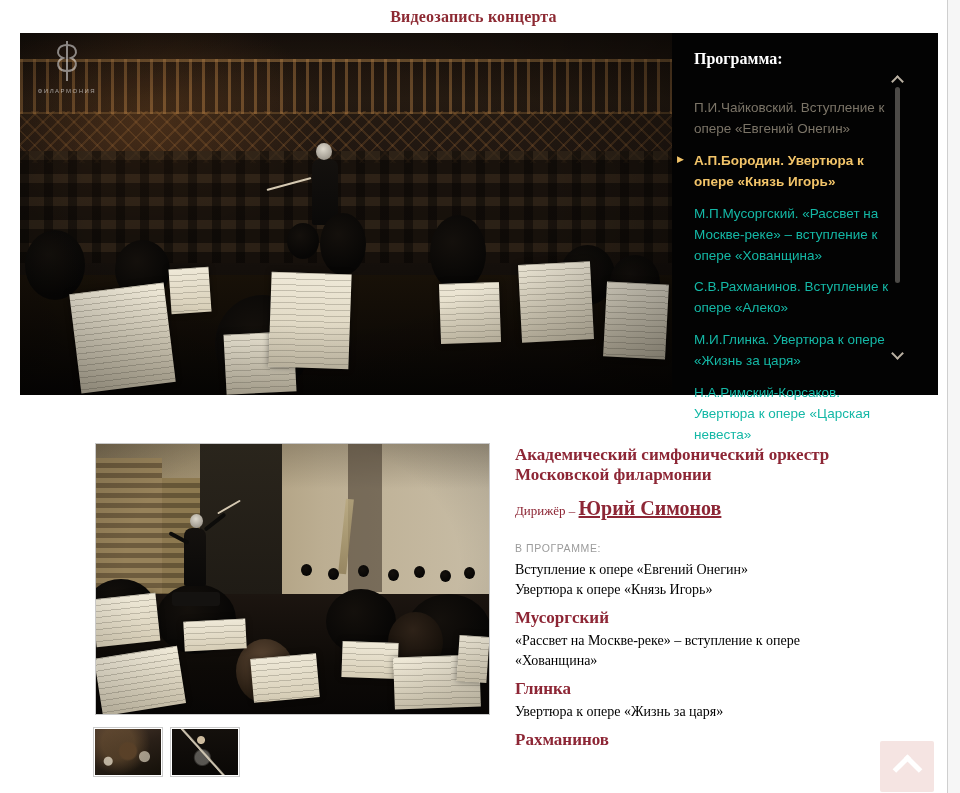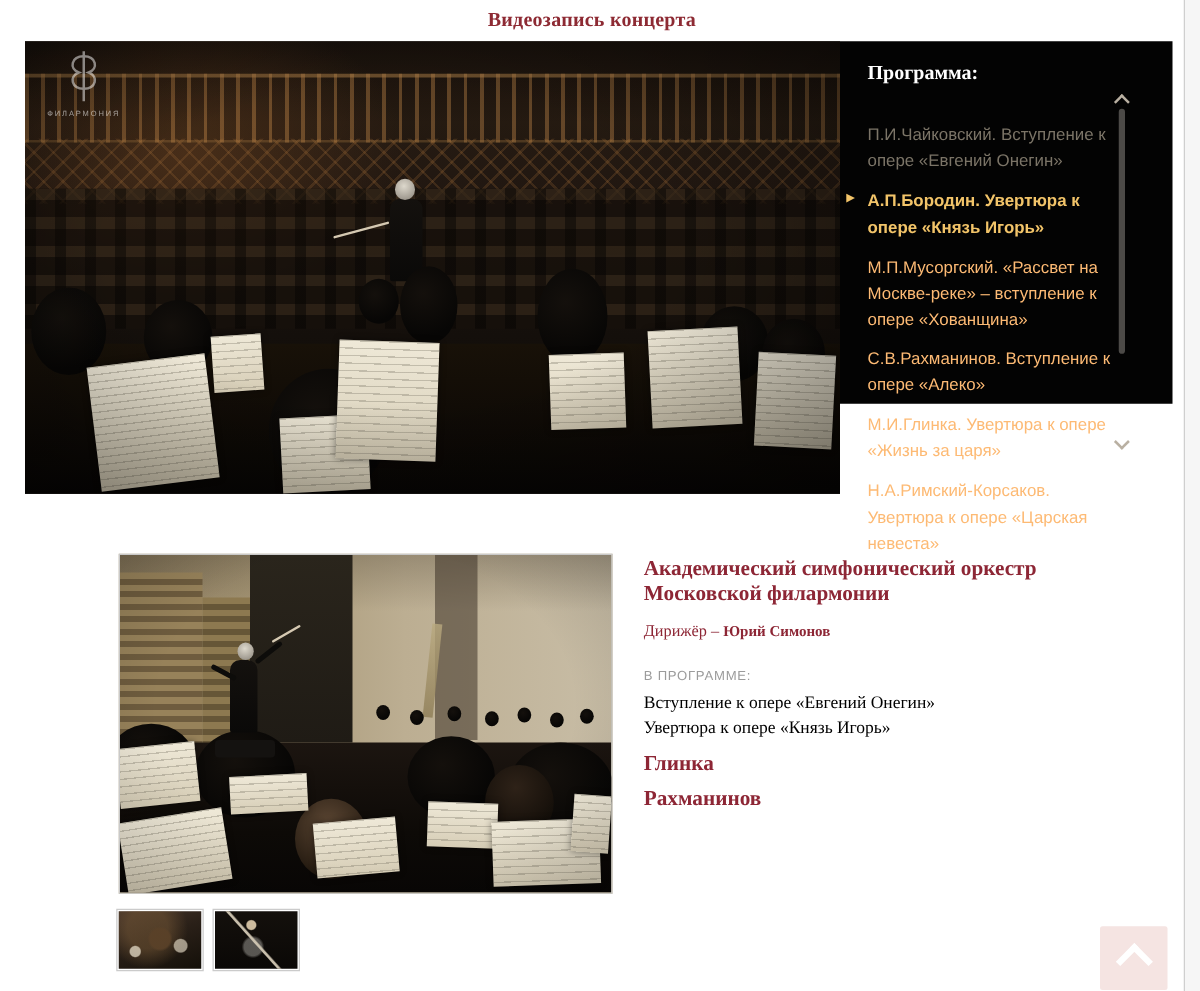--- a/index.html
+++ b/index.html
@@ -33,27 +33,27 @@
   .vf-mass{left:0;right:0;bottom:0;height:120px;background:linear-gradient(180deg,#181108,#070504);}
   .head{background:radial-gradient(circle at 40% 35%,#14100c,#070605 70%);border-radius:50%;}
   .sheet{background:repeating-linear-gradient(180deg,rgba(120,115,100,.35) 0 1px,transparent 1px 6px),
                     linear-gradient(180deg,#efe9d8,#d6cdb6);
          box-shadow:0 0 6px rgba(0,0,0,.45);}
   .vf-vignette{inset:0;background:radial-gradient(ellipse at 45% 45%,transparent 45%,rgba(0,0,0,.5) 100%);}
   .watermark{left:12px;top:6px;width:70px;text-align:center;opacity:.55;color:#fff;}
   .watermark-caption{font-size:6px;letter-spacing:1.5px;font-family:"Liberation Sans",sans-serif;margin-top:1px;}
 
   
-  .playlist{position:relative;width:266px;height:290px;background:#030303;box-sizing:border-box;padding:17px 0 0 22px;}
+  .playlist{position:relative;width:266px;height:362px;background:#030303;box-sizing:border-box;padding:17px 0 0 22px;}
   .playlist-heading{color:#ffffff;font-size:16px;font-weight:bold;font-family:"Liberation Serif",serif;}
   .playlist-items{margin-top:30px;width:200px;font-family:"Liberation Sans",sans-serif;font-size:13.5px;line-height:1.55;}
   .pl-item{position:relative;margin-bottom:11px;cursor:pointer;}
   .pl-item.played{color:#7b7467;}
   .pl-item.active{color:#f2c469;font-weight:bold;}
-  .pl-item.upcoming{color:#fdba74;}
+  .pl-item.upcoming{color:#14b8a6;}
   .pl-play{position:absolute;left:-17px;top:2px;font-size:9px;color:#f2c469;font-family:"DejaVu Sans",sans-serif;}
   .pl-scrollbar-thumb{left:223px;top:54px;width:5px;height:196px;background:#4c4a47;border-radius:3px;}
   .chev{display:inline-block;width:7px;height:7px;border-top:2px solid #b9b0a2;border-right:2px solid #b9b0a2;}
   .chev-up{position:absolute;left:221px;top:44px;transform:rotate(-45deg);}
   .chev-down{position:absolute;left:221px;top:316px;transform:rotate(135deg);}
 
   
   .photo{position:absolute;left:95px;top:443px;width:393px;height:270px;border:1px solid #c9c9c9;overflow:hidden;background:#b5a888;}
   .ph-wall{inset:0;background:linear-gradient(90deg,#8f7f61 0%,#a89877 30%,#bcae92 58%,#c8bda6 100%);}
   .ph-wallshade{left:0;right:0;top:0;height:45px;background:linear-gradient(180deg,rgba(70,60,45,.3),transparent);}
@@ -71,21 +71,21 @@
 
   
   .thumbs{position:absolute;left:93px;top:727px;display:flex;gap:7px;}
   .thumb{width:66px;height:46px;border:1px solid #cbcbcb;padding:1px;background:#fff;cursor:pointer;}
   .thumb-img{width:66px;height:46px;}
 
   
   .details{position:absolute;left:515px;top:443px;width:362px;}
   .orchestra{margin:2px 0 12px 0;font-size:17px;line-height:20px;font-weight:bold;color:#8d2635;}
   .conductor-line{margin:0 0 22px 0;color:#8d2635;font-size:13px;}
-  .conductor-name{font-size:12px;font-weight:bold;}
+  .conductor-name{font-size:20px;font-weight:bold;text-decoration:underline;}
   .program-label{font-family:"Liberation Sans",sans-serif;font-size:10.5px;letter-spacing:.6px;color:#9b9b9b;margin-bottom:6px;}
   .entry h3{margin:8px 0 3px 0;font-size:17px;line-height:20px;color:#8d2635;font-weight:bold;}
   .entry p{margin:0;font-size:14px;line-height:20px;color:#000000;}
 
   
   .scrolltop{position:absolute;left:880px;top:741px;width:54px;height:51px;background:#f5e4e2;border-radius:2px;
     display:flex;align-items:center;justify-content:center;cursor:pointer;}
   .scrolltop-chev{width:16px;height:16px;border-top:5px solid #ffffff;border-right:5px solid #ffffff;transform:rotate(-45deg) translate(-2px,2px);}
   .page-edge-line{position:absolute;left:947px;top:0;width:1px;height:793px;background:#cfcfcf;}
   .page-edge-strip{position:absolute;left:948px;top:0;width:12px;height:793px;background:#f6f6f6;}
@@ -237,21 +237,26 @@
 
   <div class="program-label">В ПРОГРАММЕ:</div>
 
   <div class="entry">
     <p>Вступление к опере «Евгений Онегин»</p>
   </div>
   <div class="entry">
     <p>Увертюра к опере «Князь Игорь»</p>
   </div>
   <div class="entry">
+    <h3>Мусоргский</h3>
+    <p>«Рассвет на Москве-реке» – вступление к опере «Хованщина»</p>
+  </div>
+  <div class="entry">
     <h3>Глинка</h3>
+    <p>Увертюра к опере «Жизнь за царя»</p>
   </div>
   <div class="entry">
     <h3>Рахманинов</h3>
 
   </div>
 </div>
 
 <div class="scrolltop">
   <span class="scrolltop-chev"></span>
 </div>

